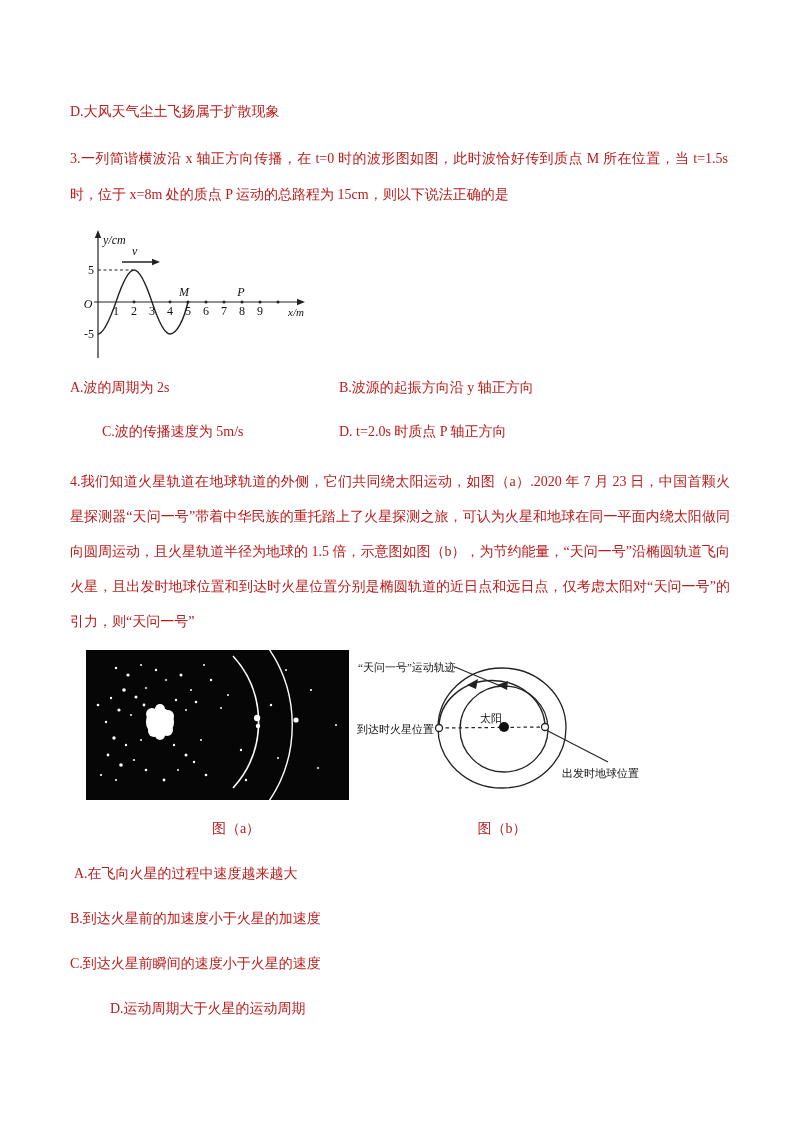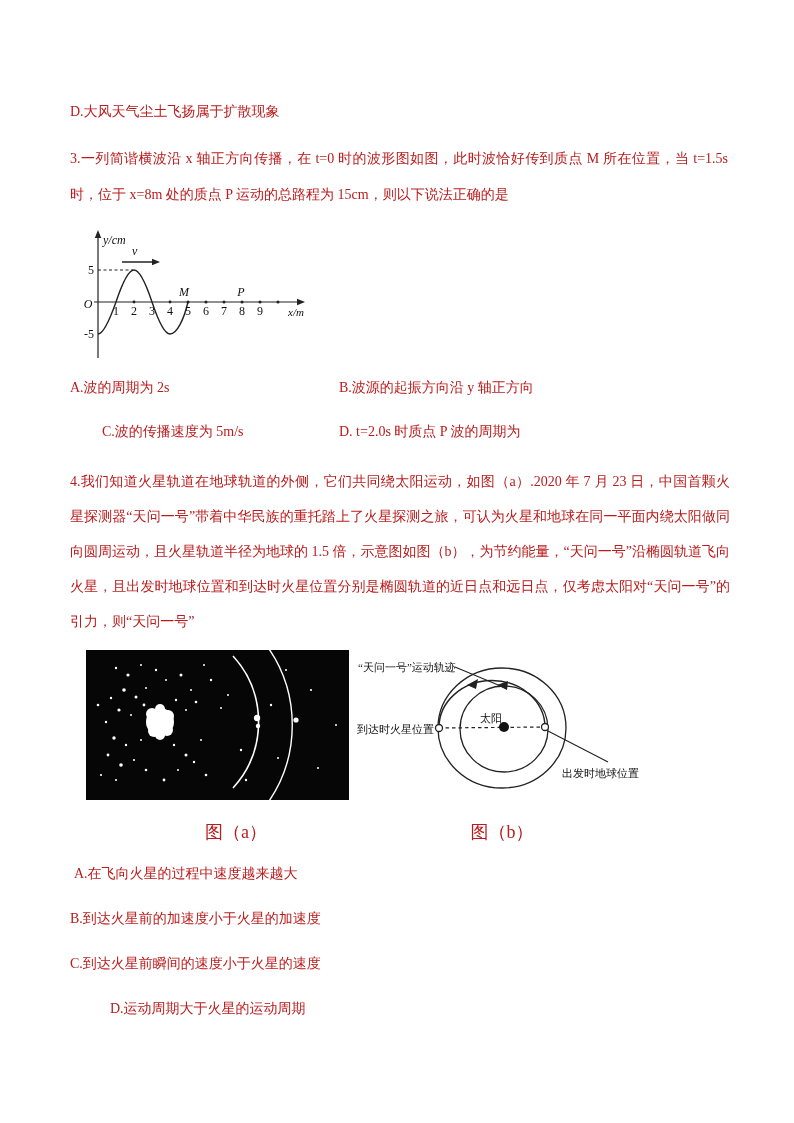--- a/index.html
+++ b/index.html
@@ -6,21 +6,21 @@
   .page{
     position:relative;width:794px;height:1123px;background:#ffffff;
     margin:0 auto;overflow:hidden;color:#b91c1c;
     font-family:"Liberation Serif","DejaVu Serif",serif;
   }
   .abs{position:absolute;}
   .line{font-size:14px;line-height:24px;white-space:nowrap;}
   .para{font-size:14px;text-align:justify;text-justify:inter-ideograph;}
   .q3para{left:70px;top:141px;width:658px;line-height:36px;}
   .q4para{left:70px;top:464px;width:660px;line-height:35px;}
-  .caption{font-size:18px;text-align:center;}
+  .caption{font-size:14px;text-align:center;}
   svg text{fill:#111;}
   .axlab{font-size:12px;font-style:italic;}
   .ticklab{font-size:12px;}
   .figlab{font-size:11px;}
 </style>
 </head>
 <body>
 
 <div class="page">
 
@@ -72,21 +72,21 @@
     <text x="167" y="90" text-anchor="middle" class="ticklab">8</text>
     <text x="185" y="90" text-anchor="middle" class="ticklab">9</text>
 
     <text x="109" y="71" text-anchor="middle" class="axlab">M</text>
     <text x="166" y="71" text-anchor="middle" class="axlab">P</text>
   </svg>
 
   <div class="abs line" style="left:70px;top:376px;">A.波的周期为 2s</div>
   <div class="abs line" style="left:339px;top:376px;">B.波源的起振方向沿 y 轴正方向</div>
   <div class="abs line" style="left:70px;top:420px;margin-left:32px;">C.波的传播速度为 5m/s</div>
-  <div class="abs line" style="left:339px;top:420px;">D. t=2.0s 时质点 P 波的周期为</div>
+  <div class="abs line" style="left:339px;top:420px;">D. t=2.0s 时质点 P 轴正方向</div>
 
   <div class="abs para q4para">4.我们知道火星轨道在地球轨道的外侧，它们共同绕太阳运动，如图（a）.2020 年 7 月 23 日，中国首颗火星探测器“天问一号”带着中华民族的重托踏上了火星探测之旅，可认为火星和地球在同一平面内绕太阳做同向圆周运动，且火星轨道半径为地球的 1.5 倍，示意图如图（b），为节约能量，“天问一号”沿椭圆轨道飞向火星，且出发时地球位置和到达时火星位置分别是椭圆轨道的近日点和远日点，仅考虑太阳对“天问一号”的引力，则“天问一号”</div>
 
   <svg class="abs" style="left:86px;top:650px;" width="263" height="150" viewBox="0 0 263 150">
     <rect x="0" y="0" width="263" height="150" fill="#060606"></rect>
 
     <g fill="#ffffff">
       <circle cx="74" cy="72" r="14"></circle>
       <circle cx="66" cy="64" r="6"></circle>
         <circle cx="82" cy="66" r="6"></circle>

